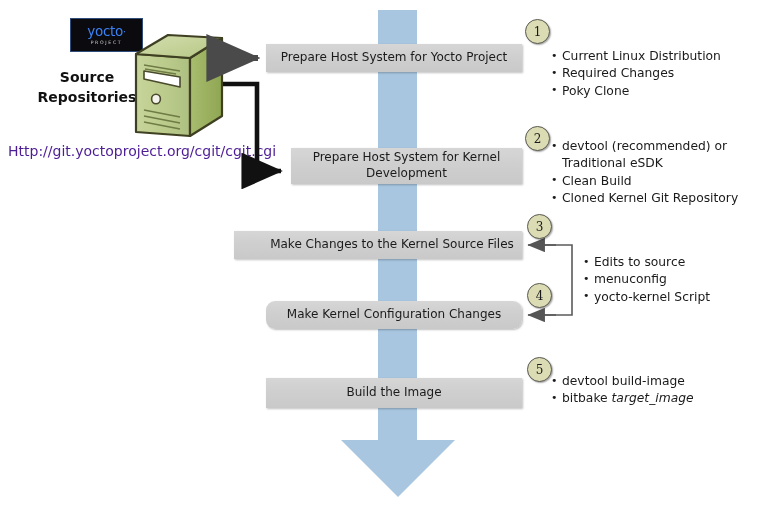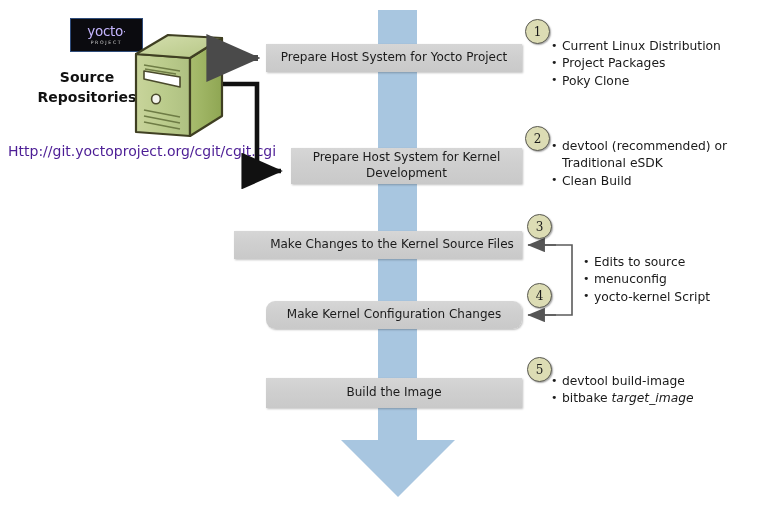--- a/index.html
+++ b/index.html
@@ -105,21 +105,21 @@
     content: "\2022";
     position: absolute;
     left: 0;
     top: -0.5px;
     font-size: 11px;
   }
   .bullets li .wrap2 {
     display: block;
     white-space: nowrap;
   }
-  #bullets-1 { left: 551px; top: 38px;  }
+  #bullets-1 { left: 551px; top: 48px;  }
   #bullets-2 { left: 551px; top: 138px; }
   #bullets-3 { left: 583px; top: 254px; }
   #bullets-5 { left: 551px; top: 373px; }
   .ital { font-style: italic; }
 
   
   #source-label {
     position: absolute;
     left: 35px;
     top: 67px;
@@ -148,21 +148,21 @@
     height: 34px;
     background: #0b0b0f;
     border: 1.5px solid #2f4c7a;
     display: flex;
     flex-direction: column;
     align-items: center;
     justify-content: center;
     box-sizing: border-box;
   }
   #yocto-logo .ylogo-main {
-    color: #c4b5fd;
+    color: #3b82f6;
     font-size: 13.5px;
     letter-spacing: -0.3px;
     line-height: 1;
     margin-top: 1px;
   }
   #yocto-logo .ylogo-main .dot {
     font-size: 9px;
     vertical-align: middle;
   }
   #yocto-logo .ylogo-sub {
@@ -272,27 +272,28 @@
   <div class="pbox" id="box-5">Build the Image</div>
 
   <div class="step-badge" id="badge-1">1</div>
   <div class="step-badge" id="badge-2">2</div>
   <div class="step-badge" id="badge-3">3</div>
   <div class="step-badge" id="badge-4">4</div>
   <div class="step-badge" id="badge-5">5</div>
 
   <ul class="bullets" id="bullets-1">
     <li><span>Current Linux Distribution</span></li>
-    <li><span>Project Packages</span></li>
+    <li><span>Required Changes</span></li>
     <li><span>Poky Clone</span></li>
   </ul>
 
   <ul class="bullets" id="bullets-2">
     <li><span>devtool (recommended) or</span><span class="wrap2">Traditional eSDK</span></li>
     <li><span>Clean Build</span></li>
+    <li><span>Cloned Kernel Git Repository</span></li>
   </ul>
 
   <ul class="bullets" id="bullets-3">
     <li><span>Edits to source</span></li>
     <li><span>menuconfig</span></li>
     <li><span>yocto-kernel Script</span></li>
   </ul>
 
   <ul class="bullets" id="bullets-5">
     <li><span>devtool build-image</span></li>

